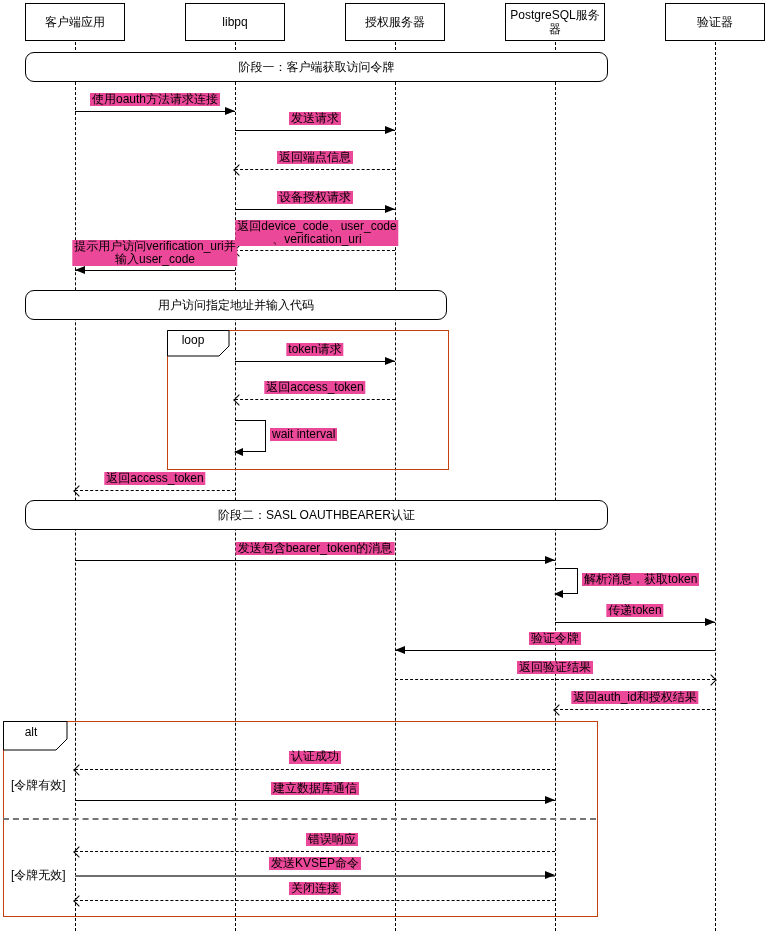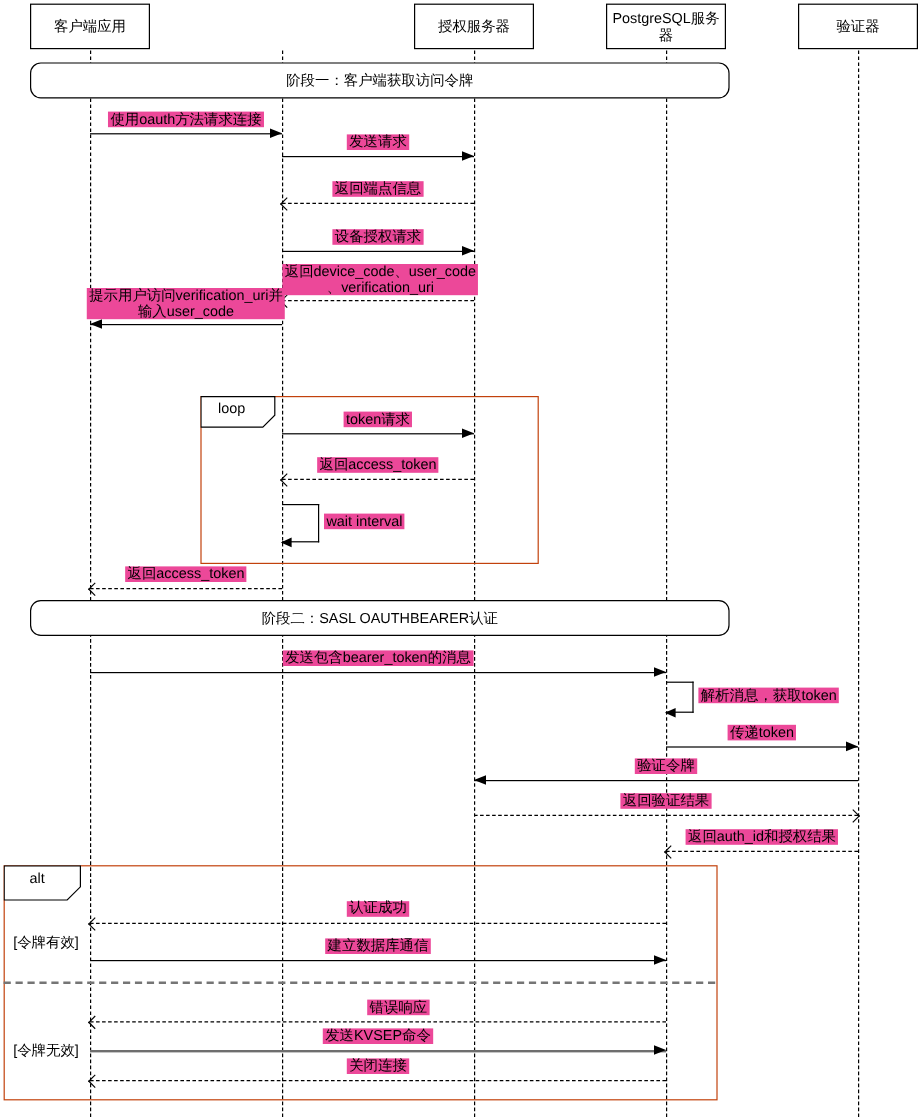--- a/index.html
+++ b/index.html
@@ -41,25 +41,27 @@
 
 <div id="canvas">
 
   <div class="lifeline" style="left:75px;"></div>
   <div class="lifeline" style="left:235px;"></div>
   <div class="lifeline" style="left:395px;"></div>
   <div class="lifeline" style="left:555px;"></div>
   <div class="lifeline" style="left:715px;"></div>
 
   <div class="pbox" style="left:25px;width:100px;">客户端应用</div>
+  <div class="pbox" style="left:185px;width:100px;">libpq</div>
   <div class="pbox" style="left:345px;width:100px;">授权服务器</div>
   <div class="pbox" style="left:505px;width:100px;">PostgreSQL服务器</div>
   <div class="pbox" style="left:665px;width:100px;">验证器</div>
 
   <div class="bar" style="left:25px;top:52px;width:581px;">阶段一：客户端获取访问令牌</div>
+  <div class="bar" style="left:25px;top:290px;width:420px;">用户访问指定地址并输入代码</div>
   <div class="bar" style="left:25px;top:500px;width:581px;">阶段二：SASL OAUTHBEARER认证</div>
 
   <div class="msg" style="left:75px;top:107px;width:160px;">
     <div class="line"></div>
       <span class="head-r"></span>
   </div>
   <span class="mlabel" style="left:155px;top:93px;">使用oauth方法请求连接</span>
 
   <div class="msg" style="left:235px;top:126px;width:160px;">
     <div class="line"></div>

